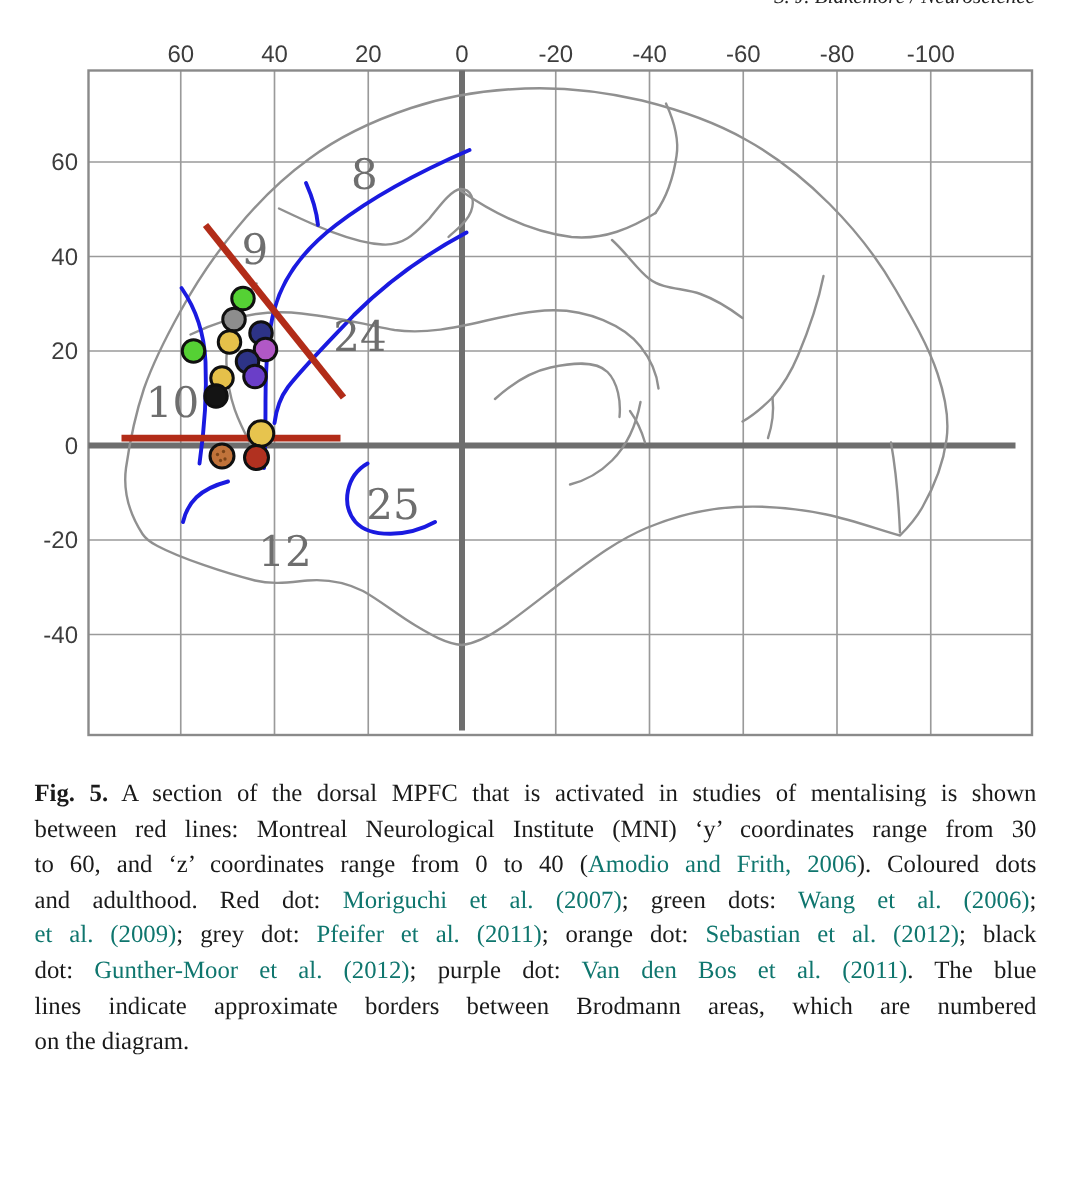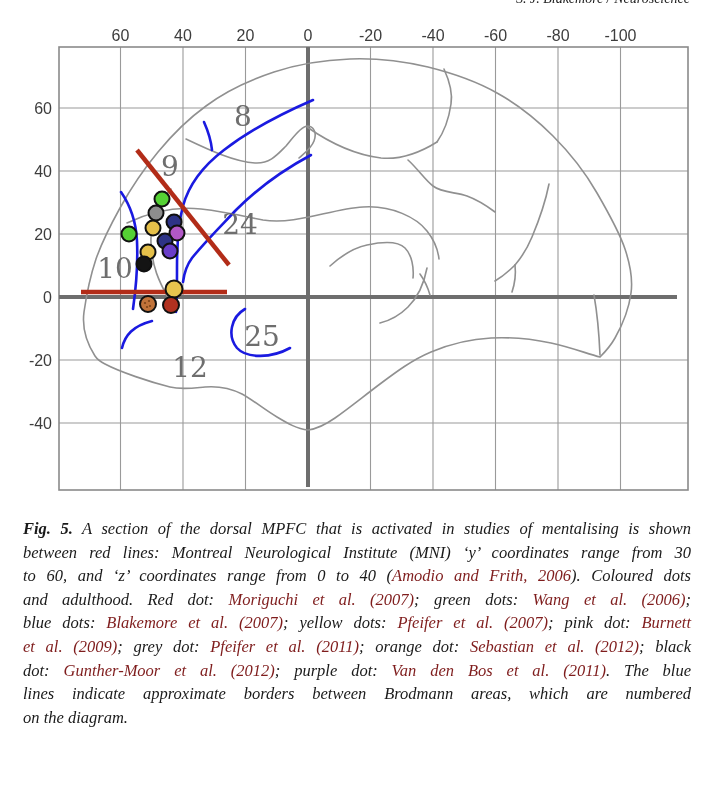--- a/index.html
+++ b/index.html
@@ -11,23 +11,23 @@
     position:absolute;top:-9px;left:516px;width:196px;overflow:hidden;
     font-family:"Liberation Serif",serif;font-style:italic;font-size:14px;
     color:#222;white-space:nowrap;
   }
   #figure-area{position:absolute;left:0;top:0;width:712px;height:517px;}
   #fig-svg{position:absolute;left:0;top:0;}
   #caption{
     position:absolute;left:23px;top:517px;width:668px;
     font-size:16.5px;line-height:23.6px;color:#1a1a1a;
   }
-  .cap-line{white-space:nowrap;font-style:italic;}
+  .cap-line{white-space:nowrap;}
   .cap-line.j{text-align:justify;text-align-last:justify;white-space:normal;}
-  .cap-link{color:#7f1d1d;cursor:pointer;text-decoration:none;}
+  .cap-link{color:#0f766e;cursor:pointer;text-decoration:none;}
   .cap-bold{font-weight:bold;}
 </style>
 </head>
 <body>
 
 <div id="running-head">S. J. Blakemore / Neuroscience</div>
 
 <div id="figure-area">
   <svg id="fig-svg" width="712" height="517" viewBox="0 0 712 517">
       <line x1="120.5" y1="47" x2="120.5" y2="490" stroke="#9a9a9a" stroke-width="1.1"></line>
@@ -107,18 +107,17 @@
       <circle cx="147" cy="307" r="1.1" fill="#7c4418"></circle>
       <circle cx="171" cy="305" r="8" fill="#b13120" stroke="#101010" stroke-width="2"></circle>
     </svg>
 </div>
 
 <div id="caption">
     <div class="cap-line j"><span class="cap-bold">Fig. 5.</span><span> A section of the dorsal MPFC that is activated in studies of mentalising is shown</span></div>
     <div class="cap-line j"><span>between red lines: Montreal Neurological Institute (MNI) ‘y’ coordinates range from 30</span></div>
     <div class="cap-line j"><span>to 60, and ‘z’ coordinates range from 0 to 40 (</span><span class="cap-link">Amodio and Frith, 2006</span><span>). Coloured dots</span></div>
     <div class="cap-line j"><span>and adulthood. Red dot: </span><span class="cap-link">Moriguchi et al. (2007)</span><span>; green dots: </span><span class="cap-link">Wang et al. (2006)</span><span>;</span></div>
-    <div class="cap-line j"><span>blue dots: </span><span class="cap-link">Blakemore et al. (2007)</span><span>; yellow dots: </span><span class="cap-link">Pfeifer et al. (2007)</span><span>; pink dot: </span><span class="cap-link">Burnett</span></div>
     <div class="cap-line j"><span class="cap-link">et al. (2009)</span><span>; grey dot: </span><span class="cap-link">Pfeifer et al. (2011)</span><span>; orange dot: </span><span class="cap-link">Sebastian et al. (2012)</span><span>; black</span></div>
     <div class="cap-line j"><span>dot: </span><span class="cap-link">Gunther-Moor et al. (2012)</span><span>; purple dot: </span><span class="cap-link">Van den Bos et al. (2011)</span><span>. The blue</span></div>
     <div class="cap-line j"><span>lines indicate approximate borders between Brodmann areas, which are numbered</span></div>
     <div class="cap-line"><span>on the diagram.</span></div>
   </div>
 
 </body></html>

